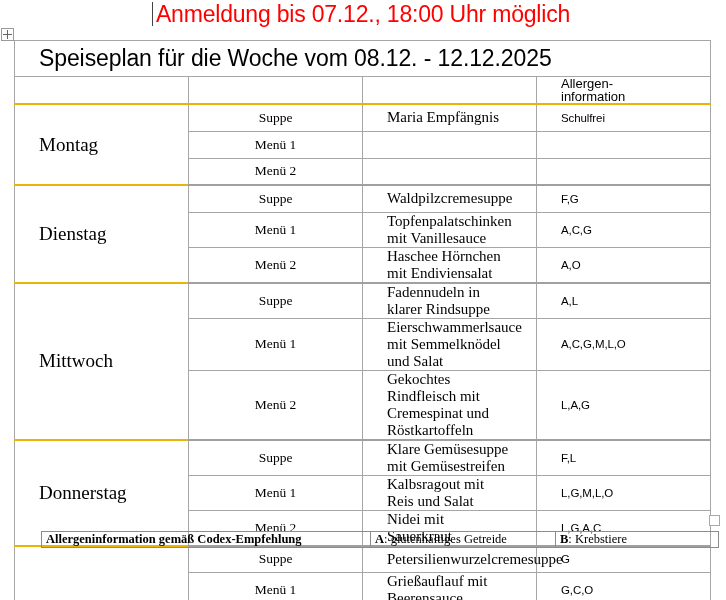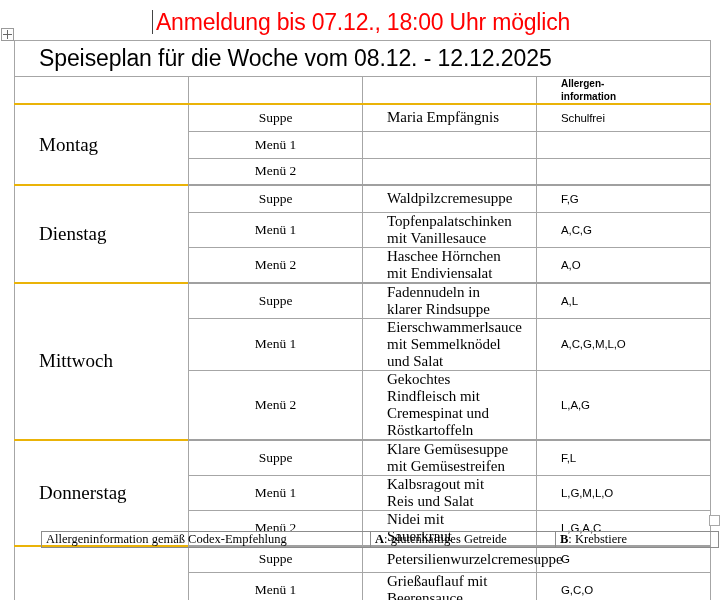--- a/index.html
+++ b/index.html
@@ -12,21 +12,21 @@
   }
   body {
     font-family: "Liberation Serif", serif;
     position: relative;
   }
 
   
   .headline-wrap {
     position: absolute;
     left: 0;
-    top: 8px;
+    top: 0;
     width: 726px;
     text-align: center;
     height: 28px;
   }
   .headline {
     display: inline-block;
     position: relative;
     font-family: "Liberation Sans", sans-serif;
     font-size: 23px;
     line-height: 28px;
@@ -104,26 +104,25 @@
     font-size: 23px;
     color: #000;
     padding-left: 9px;
     border: 1px solid #a6a6a6;
     white-space: nowrap;
     letter-spacing: -0.1px;
   }
   td.hdr-blank { height: 26px; }
   td.hdr-allergen {
     font-family: "Liberation Sans", sans-serif;
-    font-size: 10px;
+    font-size: 13px;
     line-height: 13px;
     vertical-align: top;
     padding-top: 1px;
     color: #000;
-    font-weight: bold;
   }
 
   td.day {
     font-size: 19px;
     text-align: left;
     padding-left: 14px;
     color: #000;
   }
   td.course {
     font-size: 13.5px;
@@ -158,21 +157,21 @@
     font-size: 12.5px;
     height: 16px;
     line-height: 15px;
     padding: 0 4px;
     color: #000;
     box-sizing: border-box;
     white-space: nowrap;
     overflow: hidden;
   }
   table.legend td .code { font-weight: bold; }
-  td.legend-title { font-weight: normal; font-size: 12.5px; }
+  td.legend-title { font-weight: bold; font-size: 12.5px; }
 </style>
 </head>
 <body>
 
 <div class="headline-wrap">
   <div class="headline">
     <span class="caret"></span>
     <span>Anmeldung bis 07.12., 18:00 Uhr möglich</span>
   </div>
 </div>

